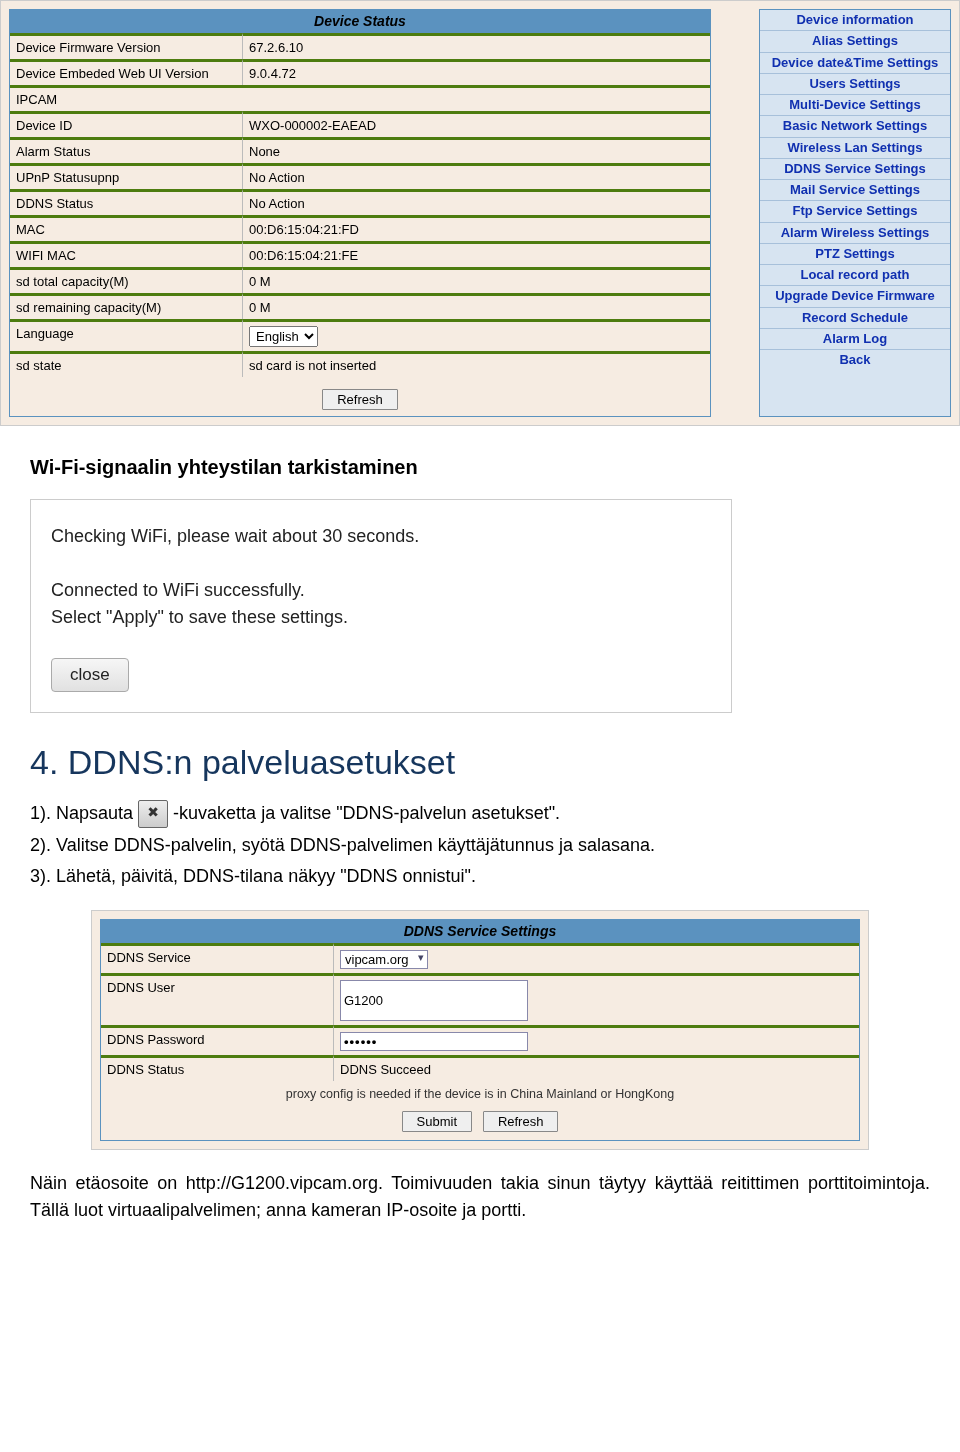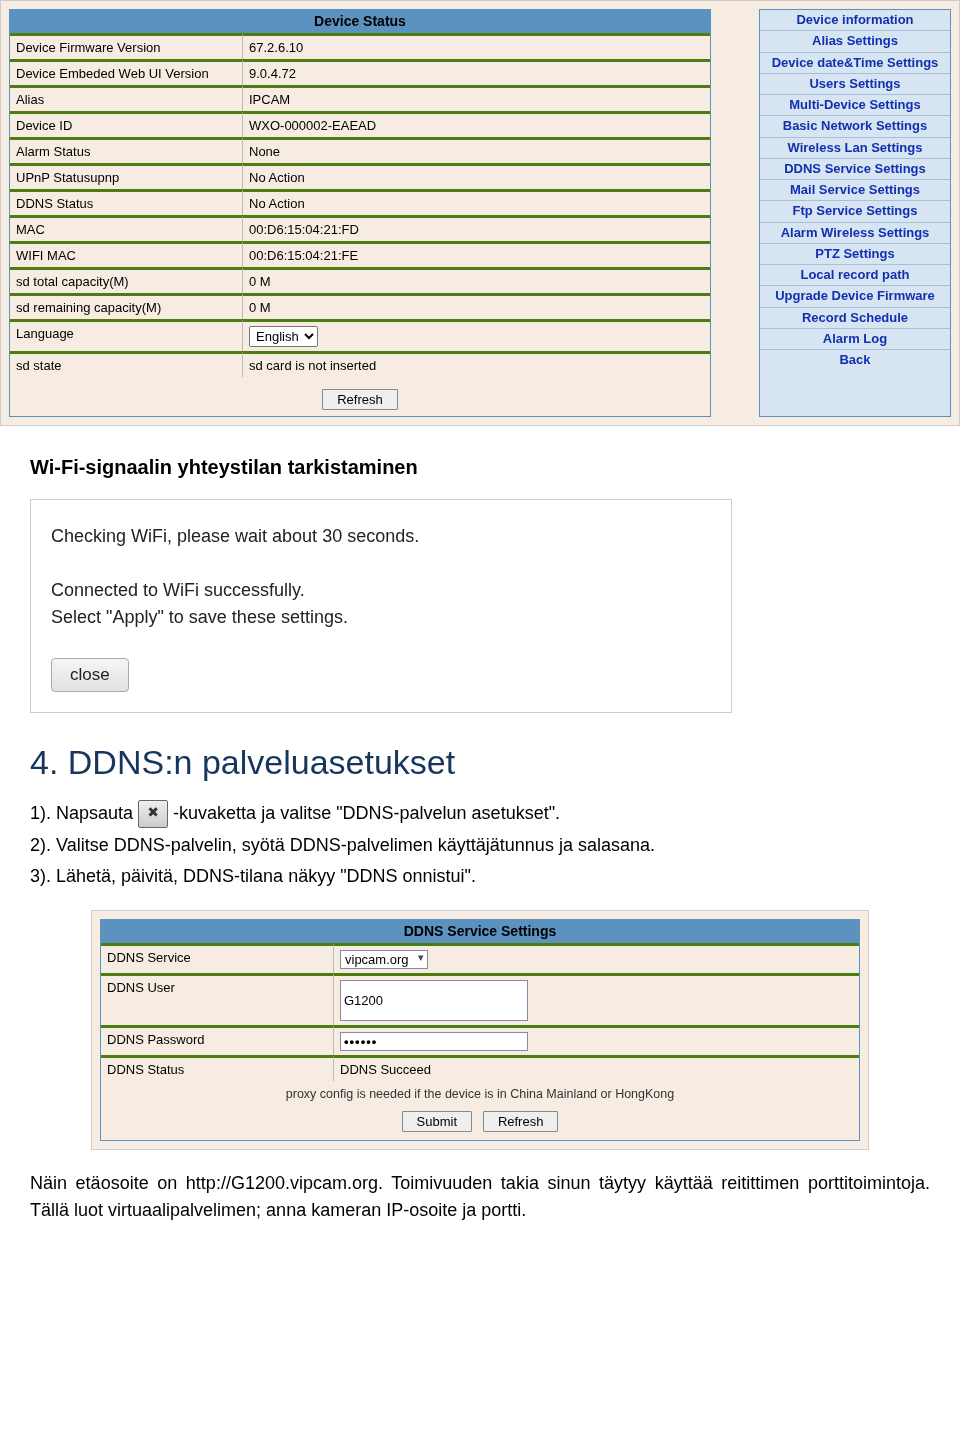--- a/index.html
+++ b/index.html
@@ -31,20 +31,21 @@
     border: 1px solid #5B92BF;
   }
   .panel-header {
     background: #5B92BF;
     color: #000;
     text-align: center;
     font-weight: bold;
     padding: 3px 0;
     font-size: 14px;
     border-bottom: 1px solid #5B92BF;
+    font-style: italic;
   }
   .row {
     display: flex;
     font-size: 13px;
     background: #F6ECE2;
   }
   .row > div {
     padding: 4px 6px;
     border-top: 3px solid #4d7c0f;
   }
@@ -196,21 +197,20 @@
 
       <div class="row">
           <div class="k">Device Firmware Version</div>
           <div class="v">67.2.6.10</div>
         </div>
       <div class="row">
           <div class="k">Device Embeded Web UI Version</div>
           <div class="v">9.0.4.72</div>
         </div>
       <div class="row">
-          <div class="k">Alias</div>
           <div class="v">IPCAM</div>
         </div>
       <div class="row">
           <div class="k">Device ID</div>
           <div class="v">WXO-000002-EAEAD</div>
         </div>
       <div class="row">
           <div class="k">Alarm Status</div>
           <div class="v">None</div>
         </div>

